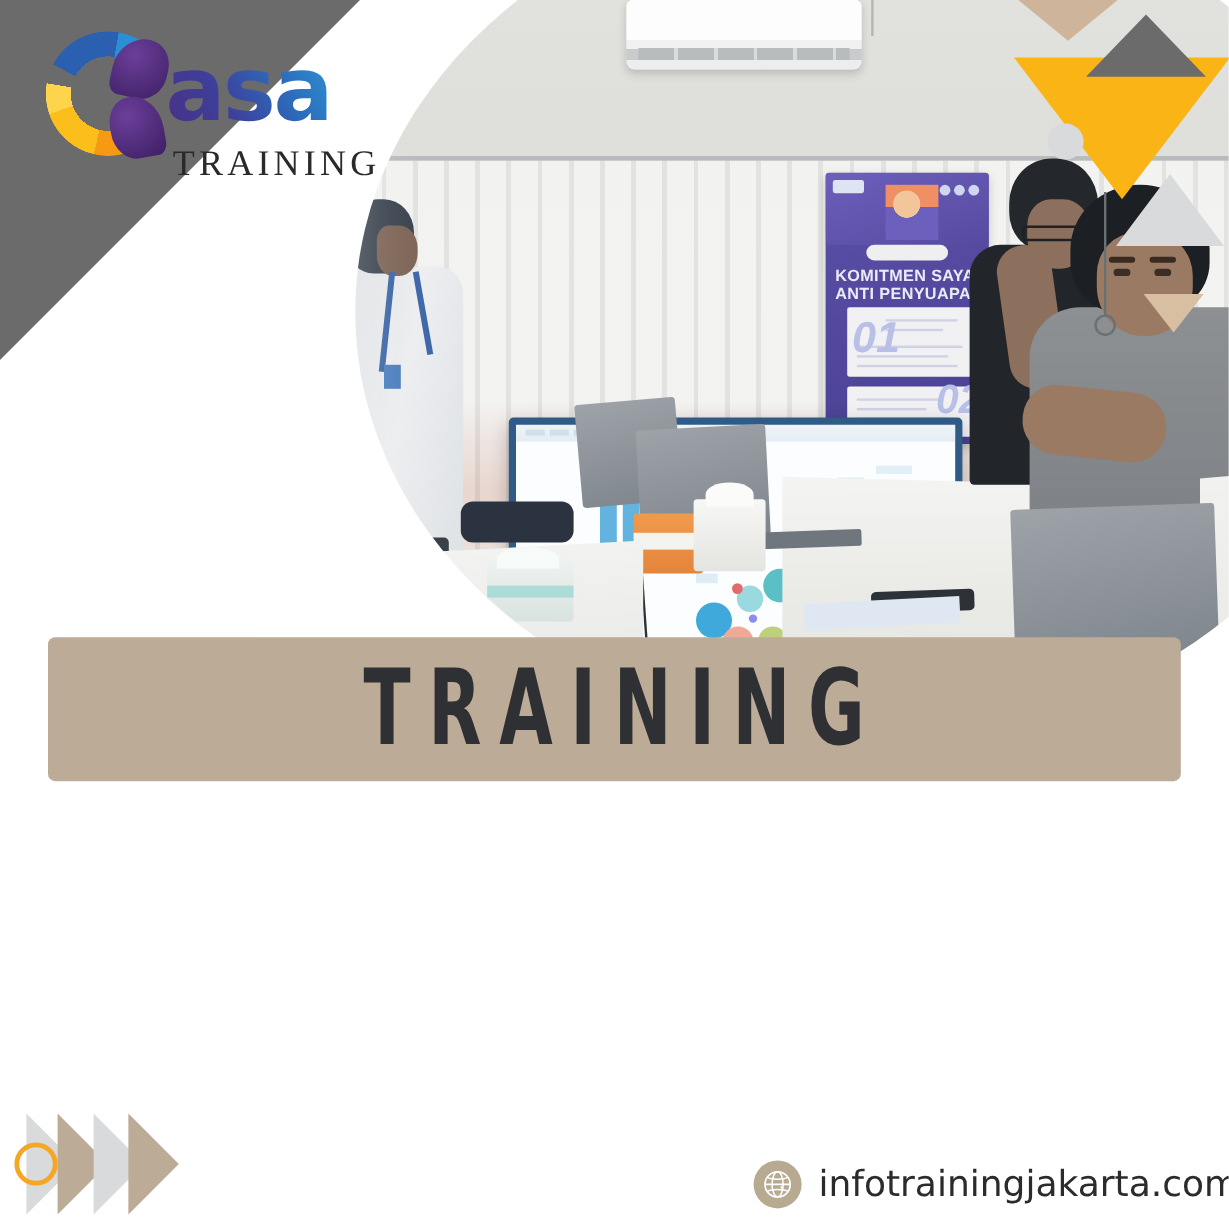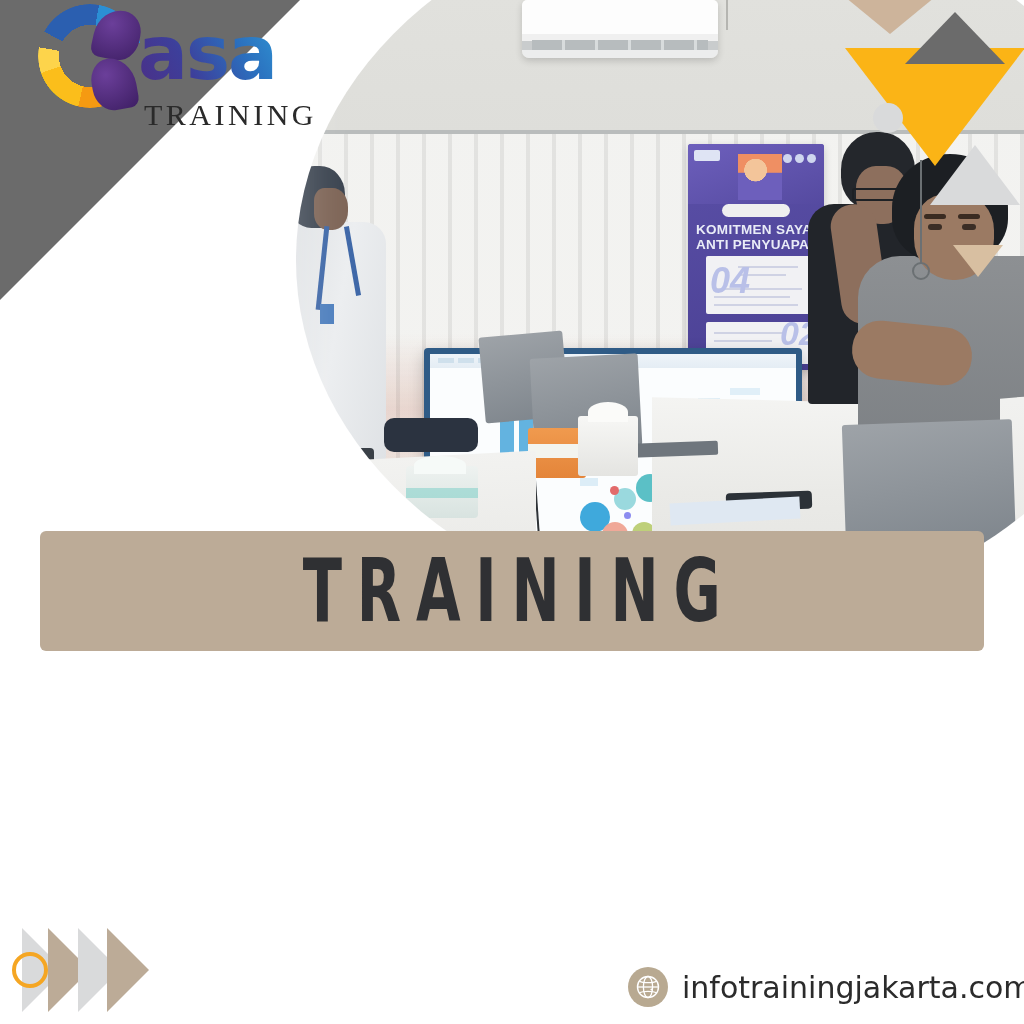--- a/index.html
+++ b/index.html
@@ -189,21 +189,21 @@
     border-left-width:45px; border-right-width:45px; border-bottom-width:60px; border-bottom-color:#d9dadb; }
   .deco-small-tan-tri { left:953px; top:245px;
     border-left-width:25px; border-right-width:25px; border-top-width:32px; border-top-color:#d8bfa1; }
   .deco-circle-gray { position:absolute; left:873px; top:103px; width:30px; height:30px;
     border-radius:50%; background:#d9dadb; }
   .deco-line { position:absolute; left:920px; top:160px; width:2px; height:104px; background:#6b7073; }
   .deco-ring { position:absolute; left:912px; top:262px; width:18px; height:18px;
     border:2px solid #6b7073; border-radius:50%; }
 
   
-  .logo { position:absolute; left:34px; top:2px; width:300px; height:150px; }
+  .logo { position:absolute; left:34px; top:24px; width:300px; height:150px; }
   .logo-mark { position:absolute; left:0; top:0; width:112px; height:112px; }
   .ring-seg { position:absolute; border-radius:50%; }
   .seg-blue { left:4px; top:2px; width:104px; height:104px;
     background: conic-gradient(from -62deg, #2b5fb0 0 20%, #2b8fd4 20% 38%, transparent 38%);
     -webkit-mask: radial-gradient(circle, transparent 0 31px, #000 31px 52px, transparent 52px);
             mask: radial-gradient(circle, transparent 0 31px, #000 31px 52px, transparent 52px); }
   .seg-green { left:4px; top:2px; width:104px; height:104px;
     background: conic-gradient(from 200deg, #4da139 0 9%, #6fbd4a 9% 15%, transparent 15%);
     -webkit-mask: radial-gradient(circle, transparent 0 31px, #000 31px 52px, transparent 52px);
             mask: radial-gradient(circle, transparent 0 31px, #000 31px 52px, transparent 52px); }
@@ -305,21 +305,21 @@
           <div>KOMITMEN SAYA</div>
           <div>ANTI PENYUAPAN</div>
         </div>
         <div class="st-card" style="left:18px; top:112px; width:108px; height:58px;">
           <div class="st-line" style="left:32px; top:10px; width:60px;"></div>
           <div class="st-line" style="left:32px; top:18px; width:48px;"></div>
           <div class="st-line" style="left:8px; top:32px; width:88px;"></div>
           <div class="st-line" style="left:8px; top:40px; width:76px;"></div>
           <div class="st-line" style="left:8px; top:48px; width:84px;"></div>
         </div>
-        <div class="st-num" style="left:22px; top:116px; font-size:36px;">04</div>
+        <div class="st-num" style="left:22px; top:116px; font-size:36px;">01</div>
         <div class="st-card" style="left:18px; top:178px; width:108px; height:42px;">
           <div class="st-line" style="left:8px; top:10px; width:70px;"></div>
           <div class="st-line" style="left:8px; top:18px; width:58px;"></div>
           <div class="st-line" style="left:8px; top:26px; width:76px;"></div>
         </div>
         <div class="st-num" style="left:92px; top:170px; font-size:34px;">02</div>
       </div>
 
       <div class="screen-frame">
         <div class="screen">

